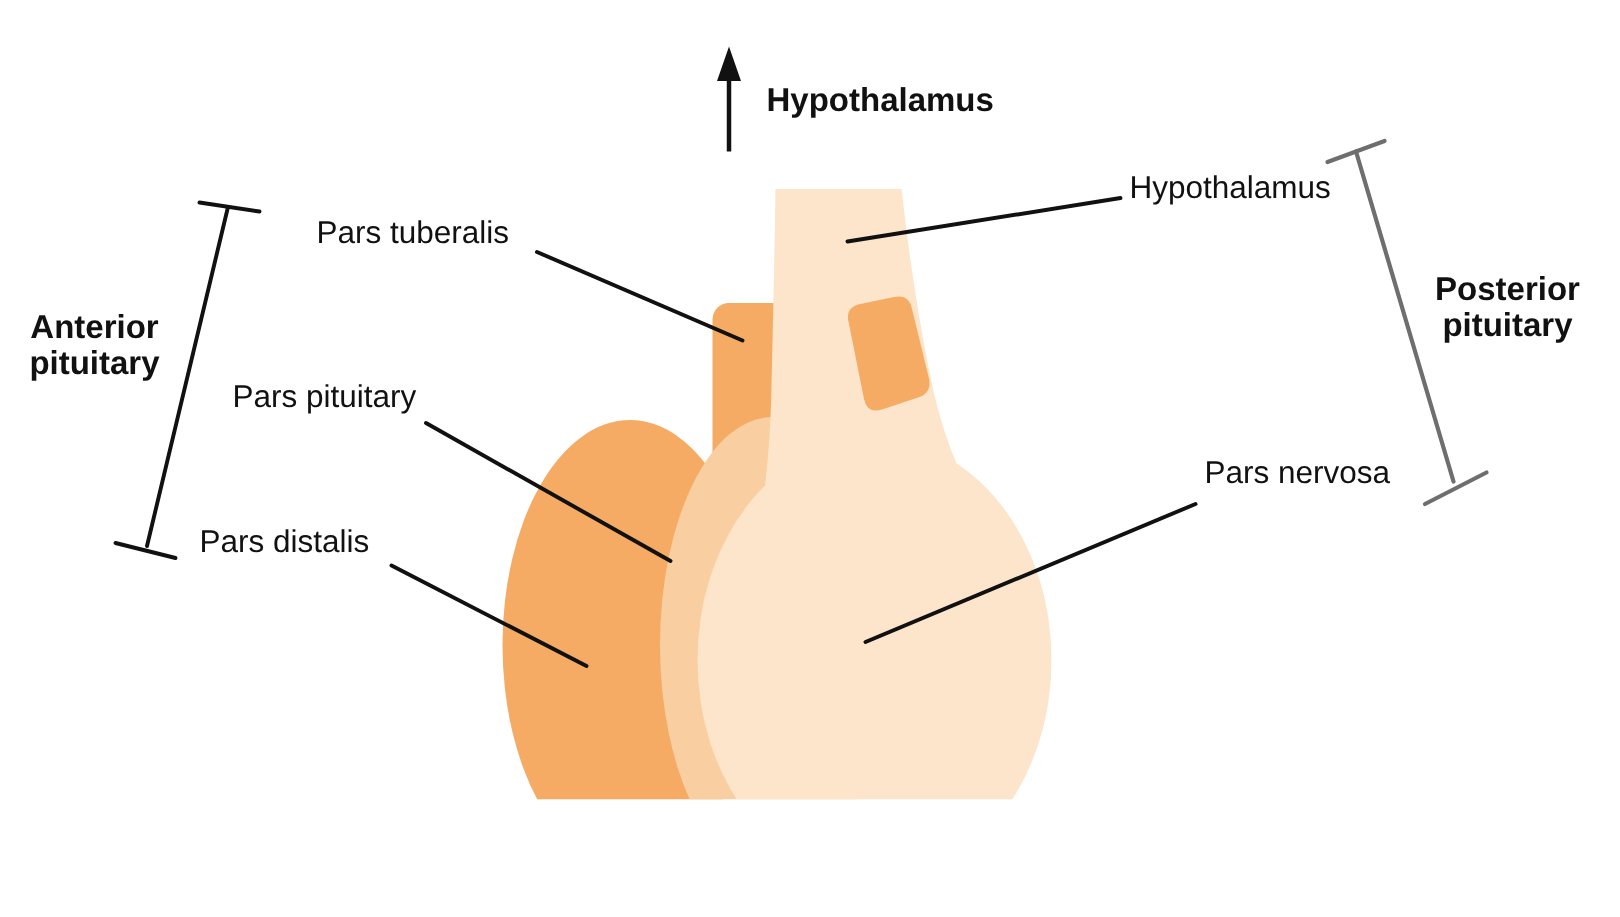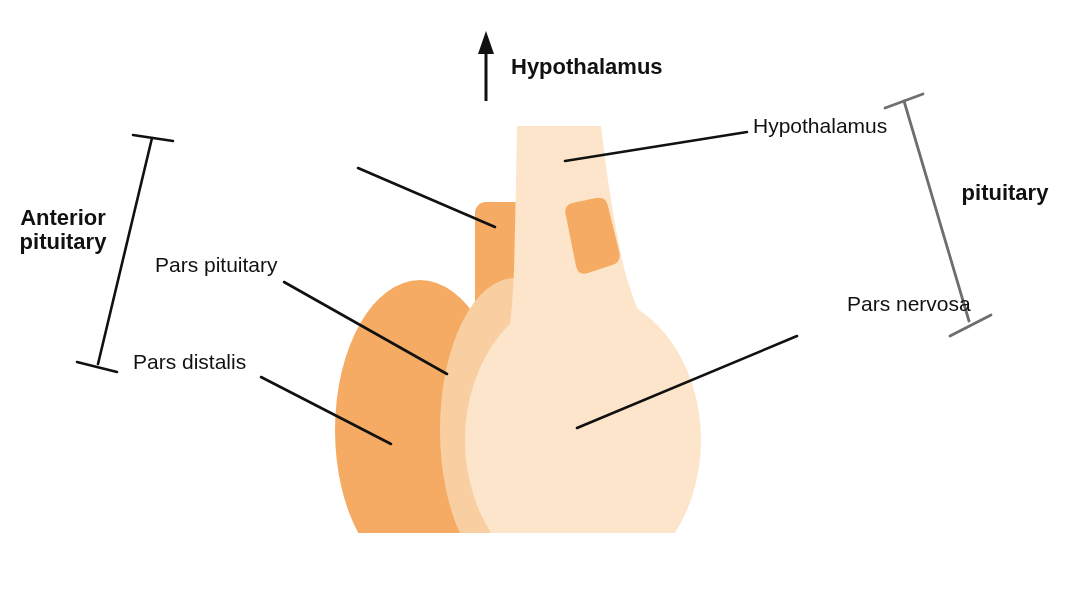--- a/index.html
+++ b/index.html
@@ -57,29 +57,31 @@
       <line x1="885" y1="108" x2="923" y2="94"></line>
       <line x1="904" y1="101" x2="969" y2="321"></line>
       <line x1="950" y1="336" x2="991" y2="315"></line>
     </g>
   </svg>
 
   <div class="label bold" style="left:511px;top:55px;">Hypothalamus</div>
 
   <div class="label" style="left:753px;top:114px;">Hypothalamus</div>
 
+  <div class="label" style="left:211px;top:144px;">Pars tuberalis</div>
 
   <div class="label" style="left:155px;top:253px;">Pars pituitary</div>
 
   <div class="label" style="left:133px;top:350px;">Pars distalis</div>
 
-  <div class="label" style="left:803px;top:292px;margin-left:44px;">Pars nervosa</div>
+  <div class="label" style="left:803px;top:304px;">Pars nervosa</div>
 
   <div class="label bold twoline" style="left:10px;top:206px;width:106px;">
     <div>Anterior</div>
     <div>pituitary</div>
   </div>
 
   <div class="label bold twoline" style="left:945px;top:181px;width:120px;">
+    <div>Posterior</div>
     <div>pituitary</div>
   </div>
 
 </div>
 
 </body></html>

